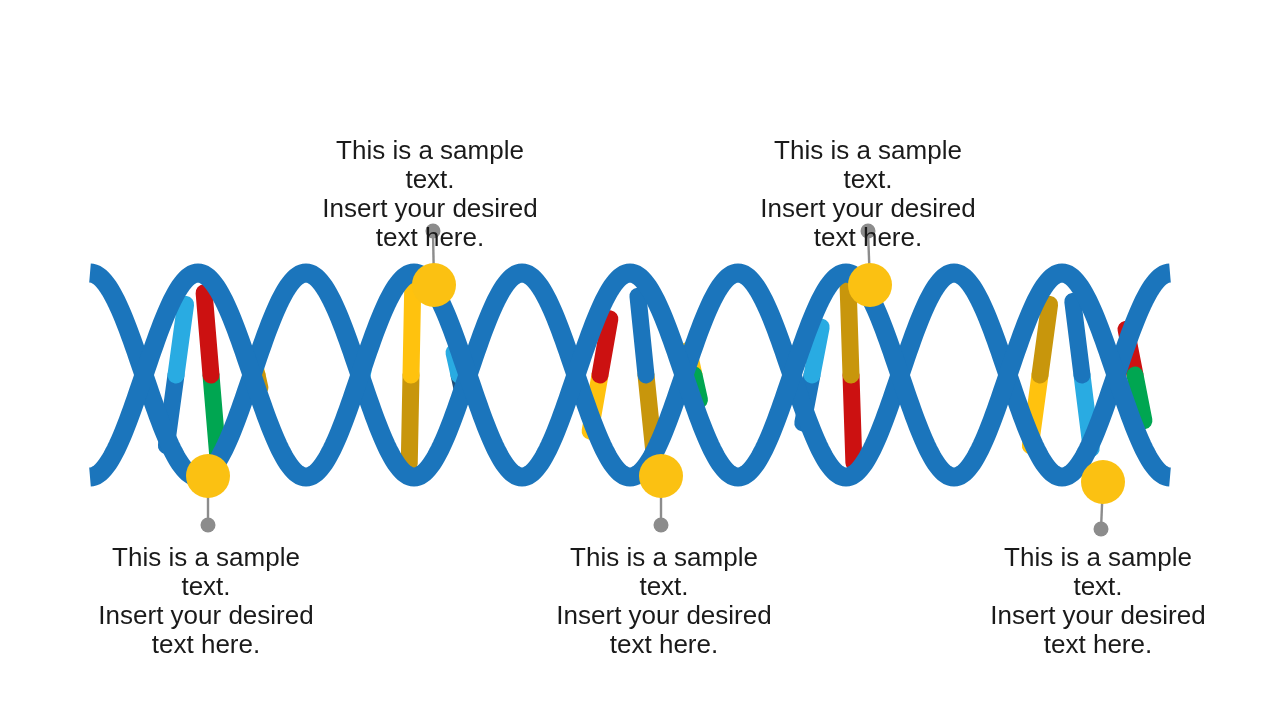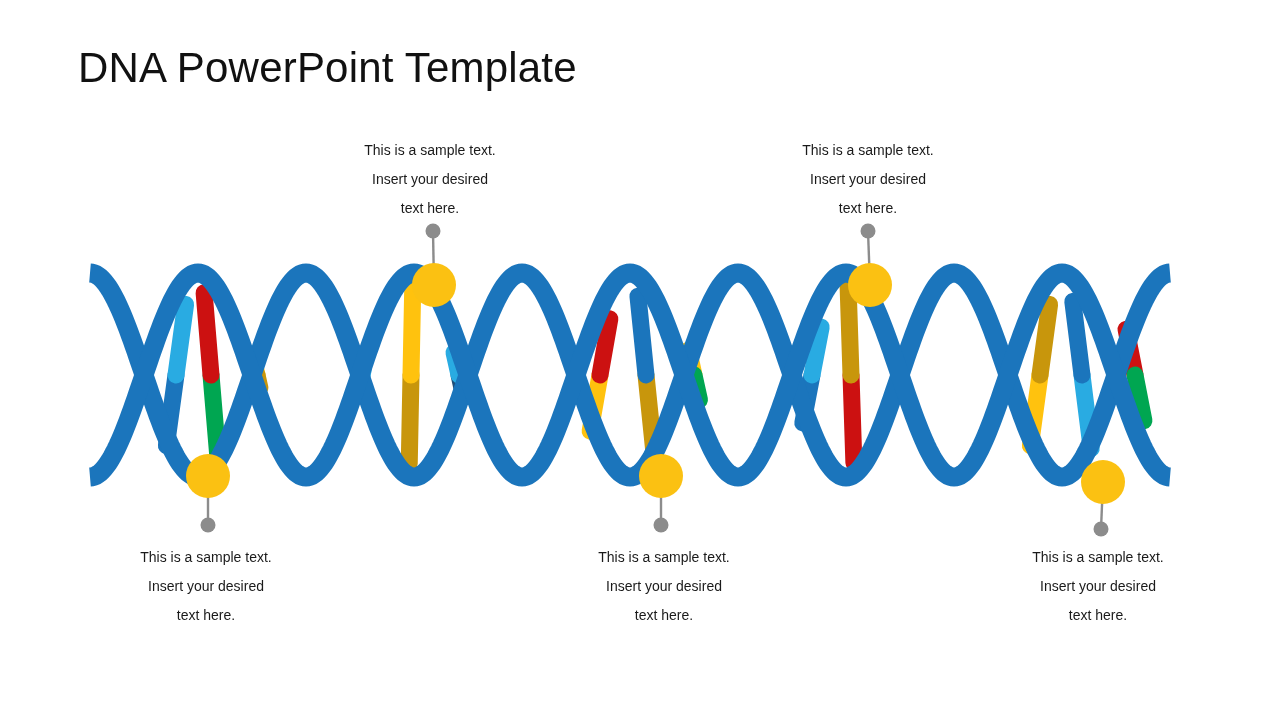--- a/index.html
+++ b/index.html
@@ -28,37 +28,36 @@
     font-size: 42px;
     font-weight: 300;
     letter-spacing: 0.2px;
     color: #111111;
     white-space: nowrap;
   }
   .callout {
     position: absolute;
     width: 240px;
     text-align: center;
-    font-size: 14px;
+    font-size: 26px;
     line-height: 29px;
     color: #1a1a1a;
   }
   .callout .ln { display: block; }
   #dna-svg {
     position: absolute;
     left: 0;
     top: 0;
   }
 </style>
 </head>
 <body>
 
 <div id="slide">
 
-  <div id="page-title">DNA PowerPoint Template</div>
 
   <svg id="dna-svg" width="1280" height="720" viewBox="0 0 1280 720" aria-hidden="true">
 
     <g>
 
       <g id="bp-layer">
           <g transform="rotate(7.76 176 375.00)">
             <line x1="176" y1="446.18041212508257" x2="176" y2="375" stroke="#1B75BC" stroke-width="17" stroke-linecap="round"></line>
             <line x1="176" y1="375" x2="176" y2="303.81958787491743" stroke="#29ABE2" stroke-width="17" stroke-linecap="round"></line>
           </g>

